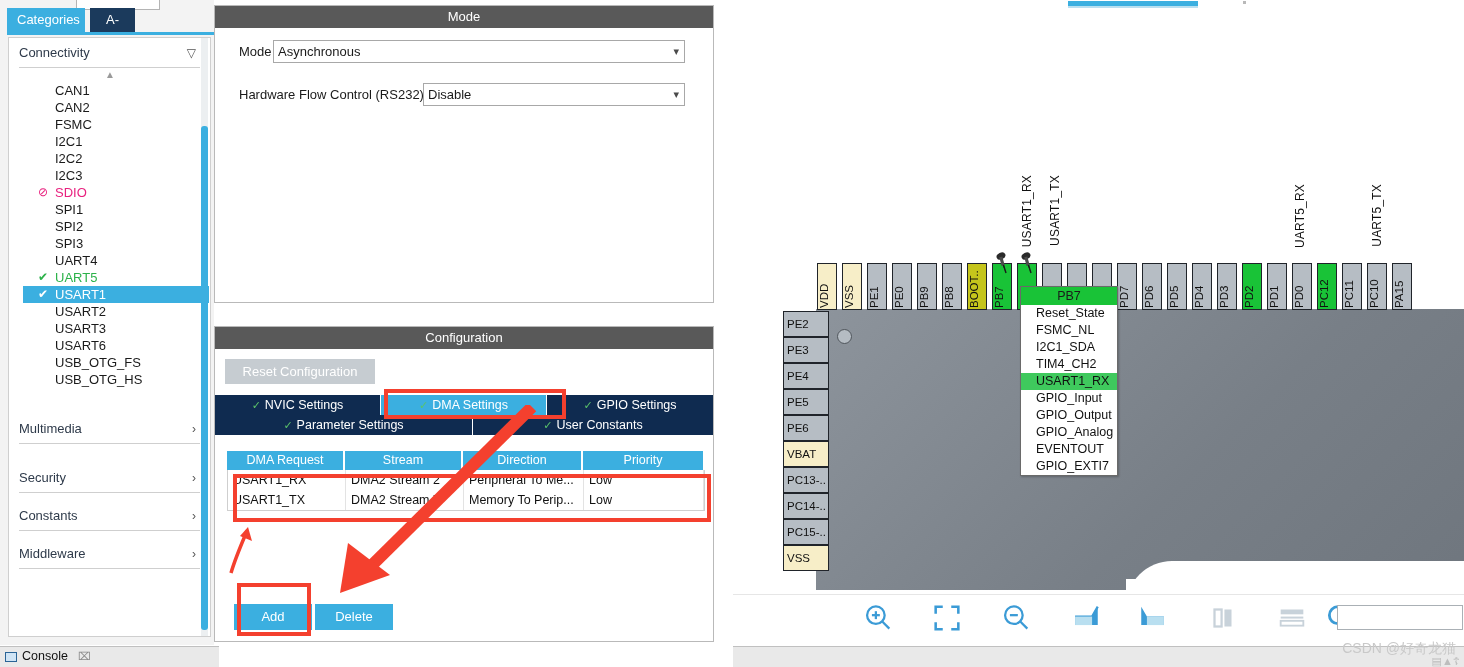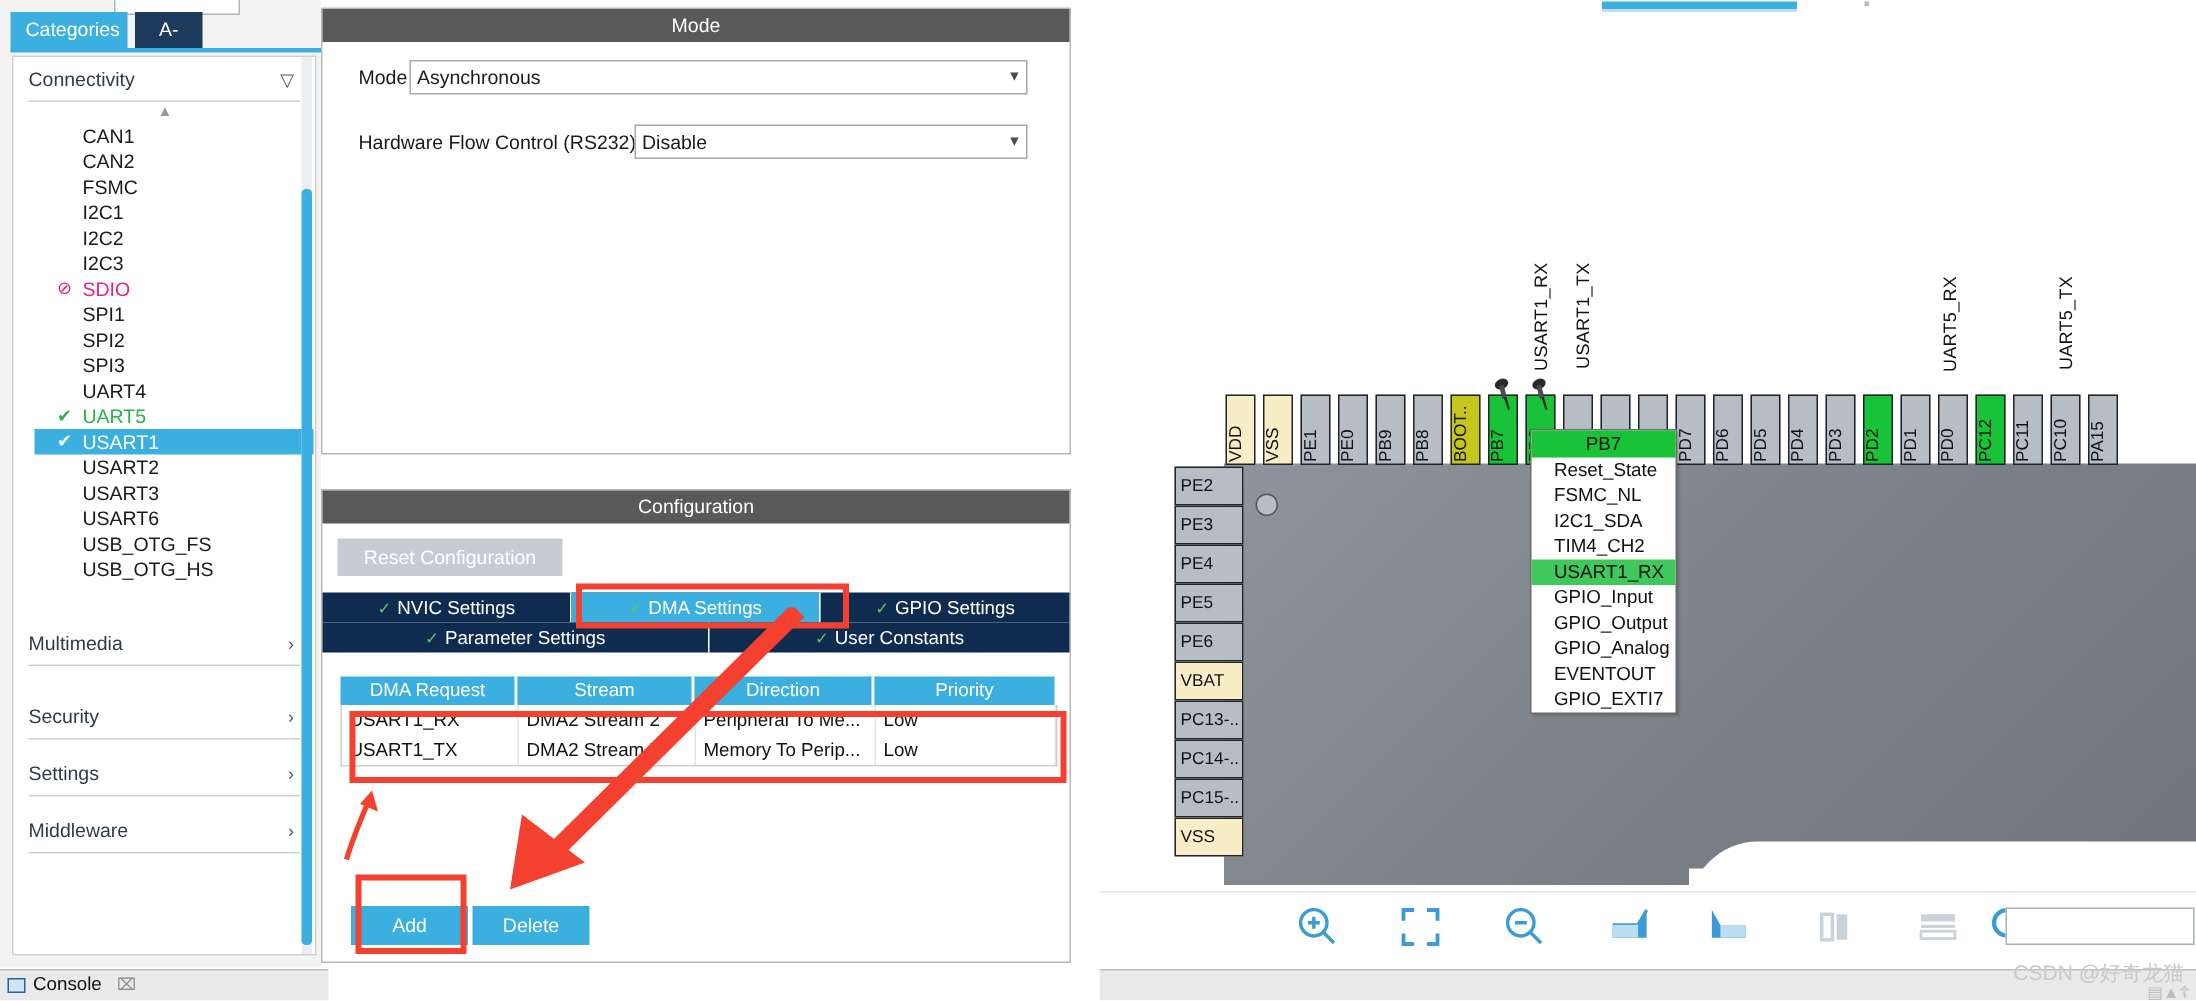--- a/index.html
+++ b/index.html
@@ -332,21 +332,21 @@
 
       <div class="grouphdr grp2" style="margin-top:26px;">
         <span>Multimedia</span>
         <span class="chev">›</span>
       </div>
       <div class="grouphdr grp2" style="margin-top:19px;">
         <span>Security</span>
         <span class="chev">›</span>
       </div>
       <div class="grouphdr grp2" style="margin-top:8px;">
-        <span>Settings</span>
+        <span>Constants</span>
         <span class="chev">›</span>
       </div>
       <div class="grouphdr grp2" style="margin-top:8px;">
         <span>Middleware</span>
         <span class="chev">›</span>
       </div>
 
       <div class="sb-track"></div>
       <div class="sb-thumb"></div>
     </div>

